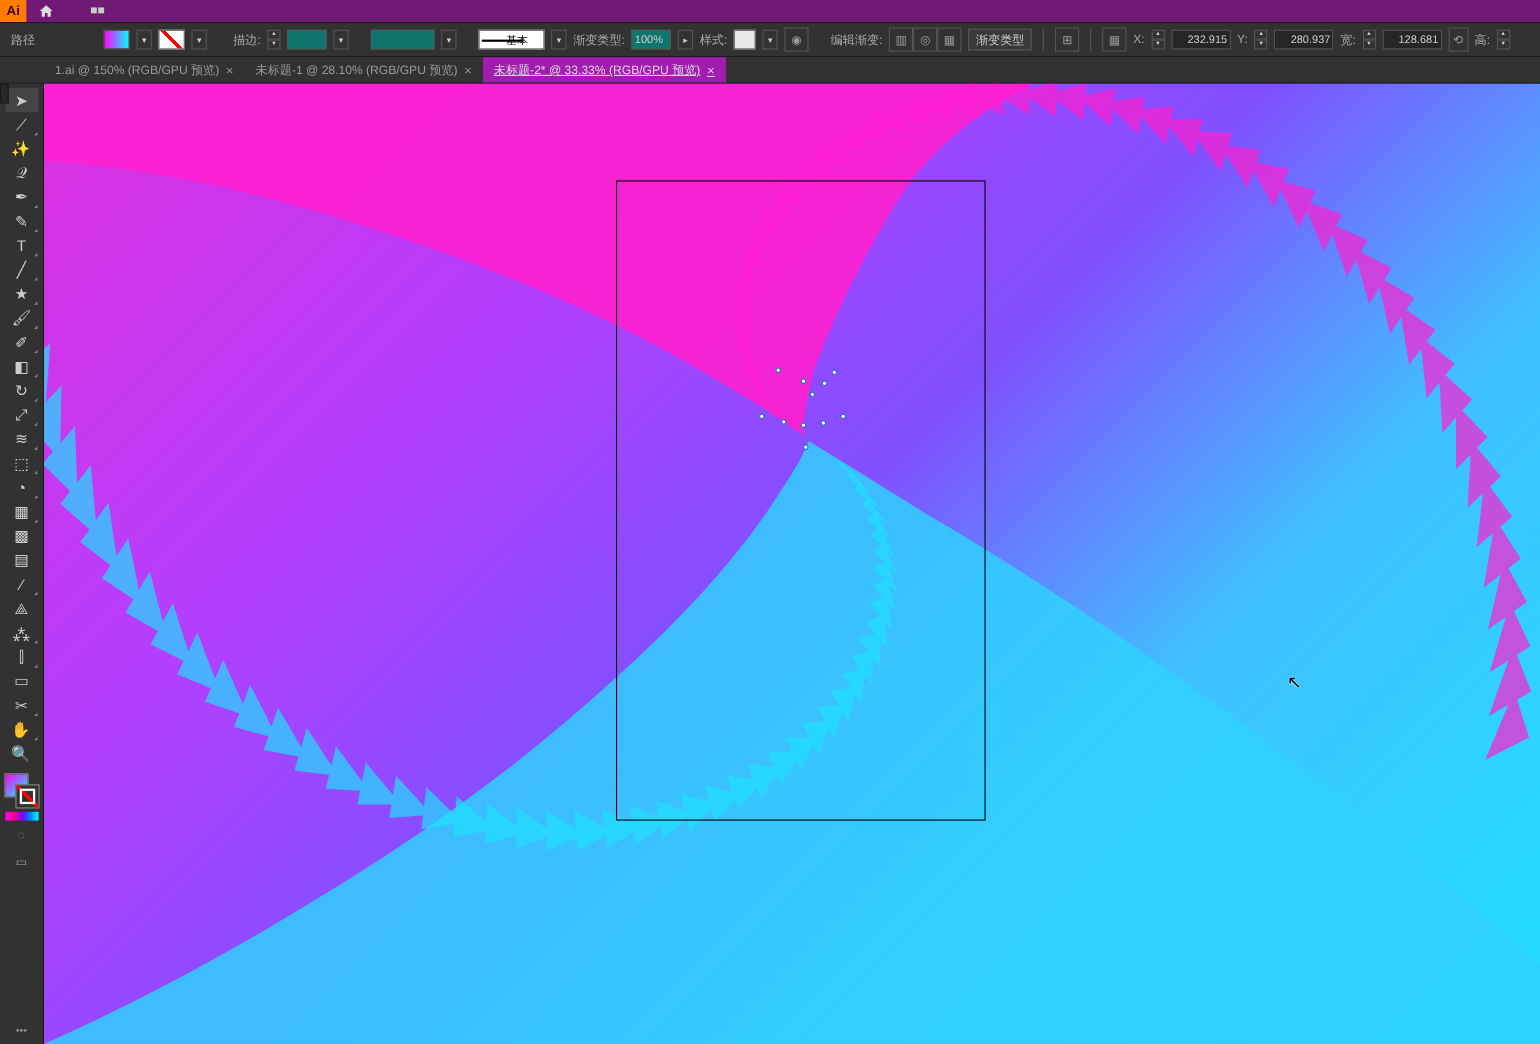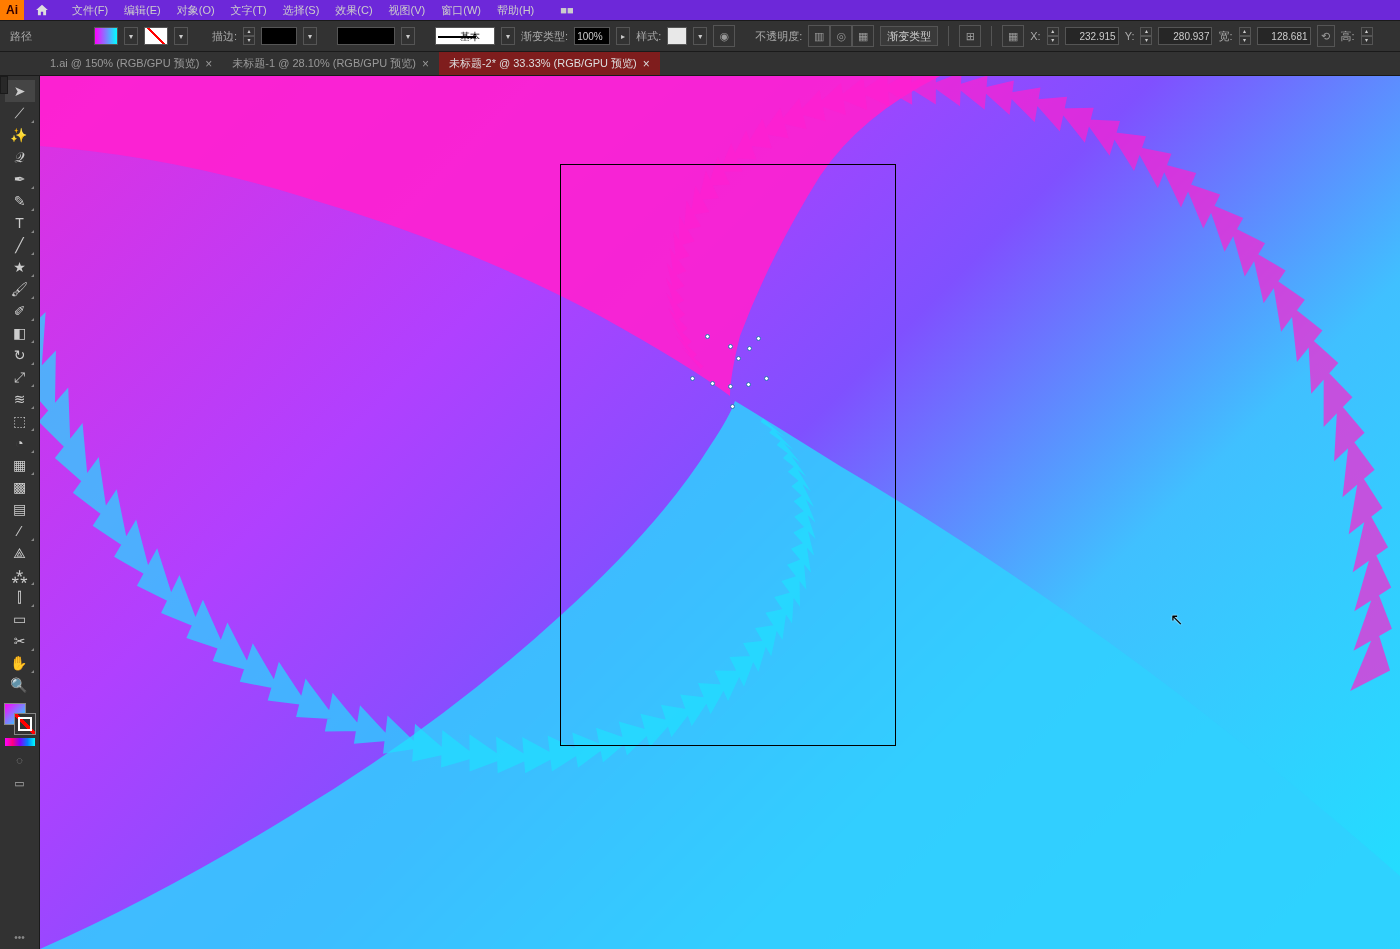--- a/index.html
+++ b/index.html
@@ -1,44 +1,44 @@
 <!DOCTYPE html>
 <html><head>
 <meta charset="utf-8">
 <style>
 * { margin: 0; padding: 0; box-sizing: border-box; font-family: "Microsoft YaHei", sans-serif; }
 body { background: #323232; color: #ccc; width: 1400px; height: 949px; overflow: hidden; user-select: none; }
-.menubar { height: 20px; background: #6d28d9; display: flex; align-items: center; font-size: 11px; }
+.menubar { height: 20px; background: #701a75; display: flex; align-items: center; font-size: 11px; }
 .ai-logo { width: 24px; height: 20px; background: #ff7c00; color: #330000; font-weight: bold; display: flex; align-items: center; justify-content: center; font-size: 12px; margin-right: 6px; }
 .home-icon { width: 24px; display: flex; align-items: center; justify-content: center; margin-right: 10px; color: #ddd; }
 .menu-item { padding: 0 8px; cursor: default; }
 .menu-extra { margin-left: 10px; }
 .control-bar { height: 32px; background: #323232; border-top: 1px solid #1a1a1a; border-bottom: 1px solid #1a1a1a; display: flex; align-items: center; padding: 0 10px; font-size: 11px; gap: 6px; }
 .cb-label { color: #aaa; }
 .fill-swatch { width: 24px; height: 18px; background: linear-gradient(90deg, #ff00ff, #00ffff); border: 1px solid #555; }
 .stroke-swatch { width: 24px; height: 18px; background: #fff; border: 1px solid #555; position: relative; }
 .stroke-swatch::after { content: ''; position: absolute; inset: 0; background: linear-gradient(45deg, transparent 45%, red 45%, red 55%, transparent 55%); }
 .dropdown-arrow { width: 14px; height: 18px; border: 1px solid #555; display: flex; align-items: center; justify-content: center; font-size: 8px; }
-.num-input { width: 36px; height: 18px; background: #000000; border: 1px solid #555; color: #ccc; font-size: 10px; padding: 0 2px; }
+.num-input { width: 36px; height: 18px; background: #0f766e; border: 1px solid #555; color: #ccc; font-size: 10px; padding: 0 2px; }
 .wide-input { width: 58px; }
 .stroke-preview { width: 60px; height: 18px; background: #fff; border: 1px solid #555; position: relative; }
 .stroke-preview::after { content: ''; position: absolute; left: 2px; right: 18px; top: 8px; height: 2px; background: #000; }
 .stroke-preview-label { position: absolute; right: 14px; top: 2px; font-size: 10px; color: #000; }
 .style-swatch { width: 20px; height: 18px; background: #e8e8e8; border: 1px solid #555; }
 .icon-btn { width: 22px; height: 22px; border: 1px solid #555; display: flex; align-items: center; justify-content: center; font-size: 11px; color: #999; }
 .btn-group { display: flex; gap: 0; }
 .btn-group .icon-btn { border-radius: 0; }
 .text-btn { height: 20px; padding: 0 6px; border: 1px solid #555; background: #3a3a3a; font-size: 11px; color: #ccc; }
 .coord-field { width: 54px; height: 18px; background: #262626; border: 1px solid #555; color: #ccc; font-size: 10px; padding: 0 2px; text-align: right; }
 .spinner { width: 12px; height: 18px; display: flex; flex-direction: column; }
 .spinner div { flex: 1; border: 1px solid #555; font-size: 6px; text-align: center; line-height: 7px; }
 .sep { width: 1px; height: 20px; background: #555; margin: 0 4px; }
 .tab-bar { height: 24px; background: #323232; display: flex; align-items: center; padding-left: 40px; font-size: 11px; border-bottom: 1px solid #1a1a1a; }
 .doc-tab { padding: 4px 10px; color: #999; display: flex; align-items: center; gap: 6px; }
-.doc-tab.active { background: #7f1d1d; color: #ddd; }
+.doc-tab.active { background: #a21caf; color: #ddd; text-decoration: underline; }
 .tab-close { font-size: 12px; cursor: pointer; }
 .workspace { position: absolute; left: 40px; top: 76px; right: 0; bottom: 0; overflow: hidden; }
 .canvas { width: 100%; height: 100%; position: relative; background: linear-gradient(135deg, #e030e0 0%, #b040ff 30%, #8050ff 50%, #40c0ff 70%, #20e0ff 100%); }
 .swirl { position: absolute; inset: 0; }
 .artboard-rect { position: absolute; left: 520px; top: 88px; width: 336px; height: 582px; border: 1px solid #000; pointer-events: none; }
 .anchor-pt { position: absolute; width: 5px; height: 5px; border: 1px solid #2a6fb5; background: #fff; border-radius: 50%; }
 .cursor-arrow { position: absolute; left: 1130px; top: 534px; font-size: 16px; color: #000; pointer-events: none; text-shadow: 0 0 2px #fff; }
 .toolbar { position: absolute; left: 0; top: 76px; width: 40px; bottom: 0; background: #323232; border-right: 1px solid #1a1a1a; display: flex; flex-direction: column; align-items: center; padding-top: 4px; gap: 1px; }
 .tool { width: 30px; height: 22px; display: flex; align-items: center; justify-content: center; color: #ccc; font-size: 14px; position: relative; }
 .tool.active { background: #454545; }
@@ -58,31 +58,20 @@
 
 <div class="panel-tab-left"></div>
 
 <div class="menubar">
   <div class="ai-logo">Ai</div>
   <div class="home-icon">
     <svg width="14" height="14" viewBox="0 0 24 24" fill="#ddd">
         <path d="M12 3l10 9h-3v9h-5v-6h-4v6H5v-9H2z"></path>
       </svg>
   </div>
-  <div id="menu-items" style="display: flex;">
-      <span class="menu-item">文件(F)</span>
-      <span class="menu-item">编辑(E)</span>
-      <span class="menu-item">对象(O)</span>
-      <span class="menu-item">文字(T)</span>
-      <span class="menu-item">选择(S)</span>
-      <span class="menu-item">效果(C)</span>
-      <span class="menu-item">视图(V)</span>
-      <span class="menu-item">窗口(W)</span>
-      <span class="menu-item">帮助(H)</span>
-    </div>
   <div class="menu-item menu-extra">■■</div>
 </div>
 
 <div class="control-bar">
   <span class="cb-label">路径</span>
   <div style="width:50px"></div>
   <div class="fill-swatch"></div>
   <div class="dropdown-arrow">▾</div>
   <div class="stroke-swatch"></div>
   <div class="dropdown-arrow">▾</div>
@@ -103,21 +92,21 @@
     </div>
   <div class="dropdown-arrow">▾</div>
   <span class="cb-label">渐变类型:</span>
   <input class="num-input" value="100%" style="">
   <div class="dropdown-arrow">▸</div>
   <span class="cb-label">样式:</span>
   <div class="style-swatch"></div>
   <div class="dropdown-arrow">▾</div>
   <div class="icon-btn">◉</div>
   <div style="width:8px"></div>
-  <span class="cb-label">不透明度:</span>
+  <span class="cb-label">编辑渐变:</span>
   <div class="btn-group">
     <div class="icon-btn">▥</div>
     <div class="icon-btn">◎</div>
     <div class="icon-btn">▦</div>
   </div>
   <button class="text-btn">渐变类型</button>
   <div class="sep"></div>
   <div class="icon-btn">⊞</div>
   <div class="sep"></div>
   <div class="icon-btn">▦</div>

